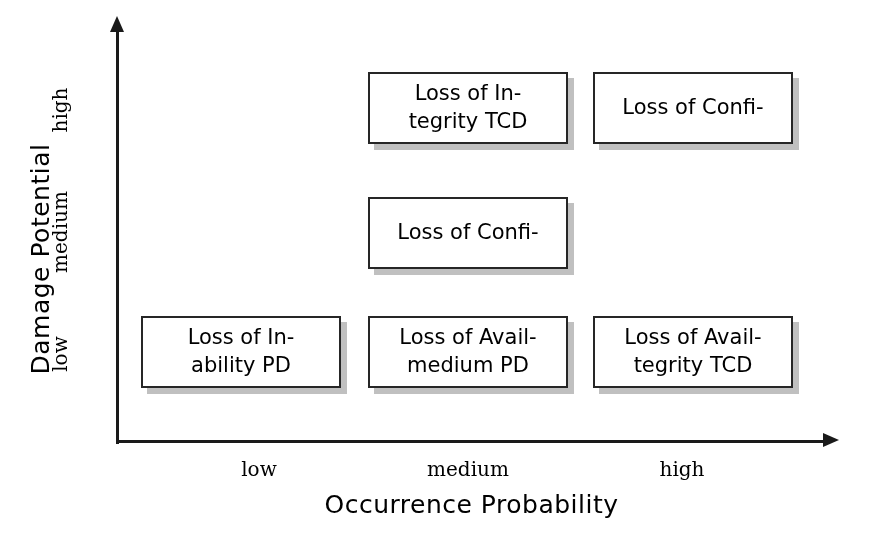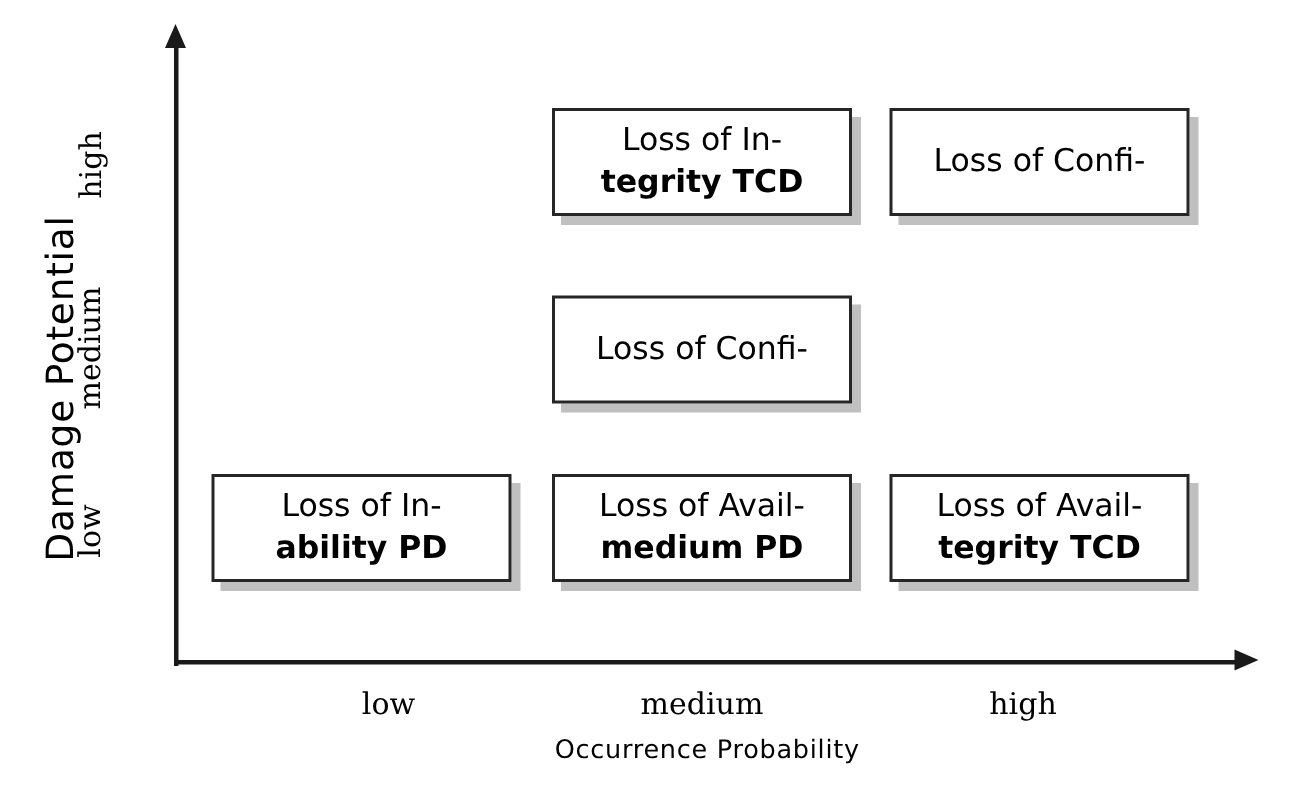--- a/index.html
+++ b/index.html
@@ -99,21 +99,21 @@
     white-space: nowrap;
     transform: rotate(-90deg);
     transform-origin: center center;
   }
   #x-axis-title {
     position: absolute;
     left: 116px;
     top: 490px;
     width: 711px;
     text-align: center;
-    font-size: 17px;
+    font-size: 25px;
     letter-spacing: 0.5px;
     white-space: nowrap;
   }
 
   
   .risk-box {
     position: absolute;
     width: 200px;
     height: 72px;
     box-sizing: border-box;
@@ -121,21 +121,21 @@
     border: 2px solid #262626;
     box-shadow: 6px 6px 0 0 #c0c0c0;
     display: flex;
     align-items: center;
     justify-content: center;
     text-align: center;
     font-size: 21px;
     line-height: 1.32;
     padding: 4px 6px;
   }
-  .risk-box .line2 { display: block; font-weight: bold; }
+  .risk-box .line2 { display: block; }
 </style>
 </head>
 <body>
 
 <div id="canvas">
 
   <div class="axis-line" id="y-axis-line"></div>
   <div class="arrow-head" id="y-axis-arrow"></div>
   <div class="axis-line" id="x-axis-line"></div>
   <div class="arrow-head" id="x-axis-arrow"></div>

